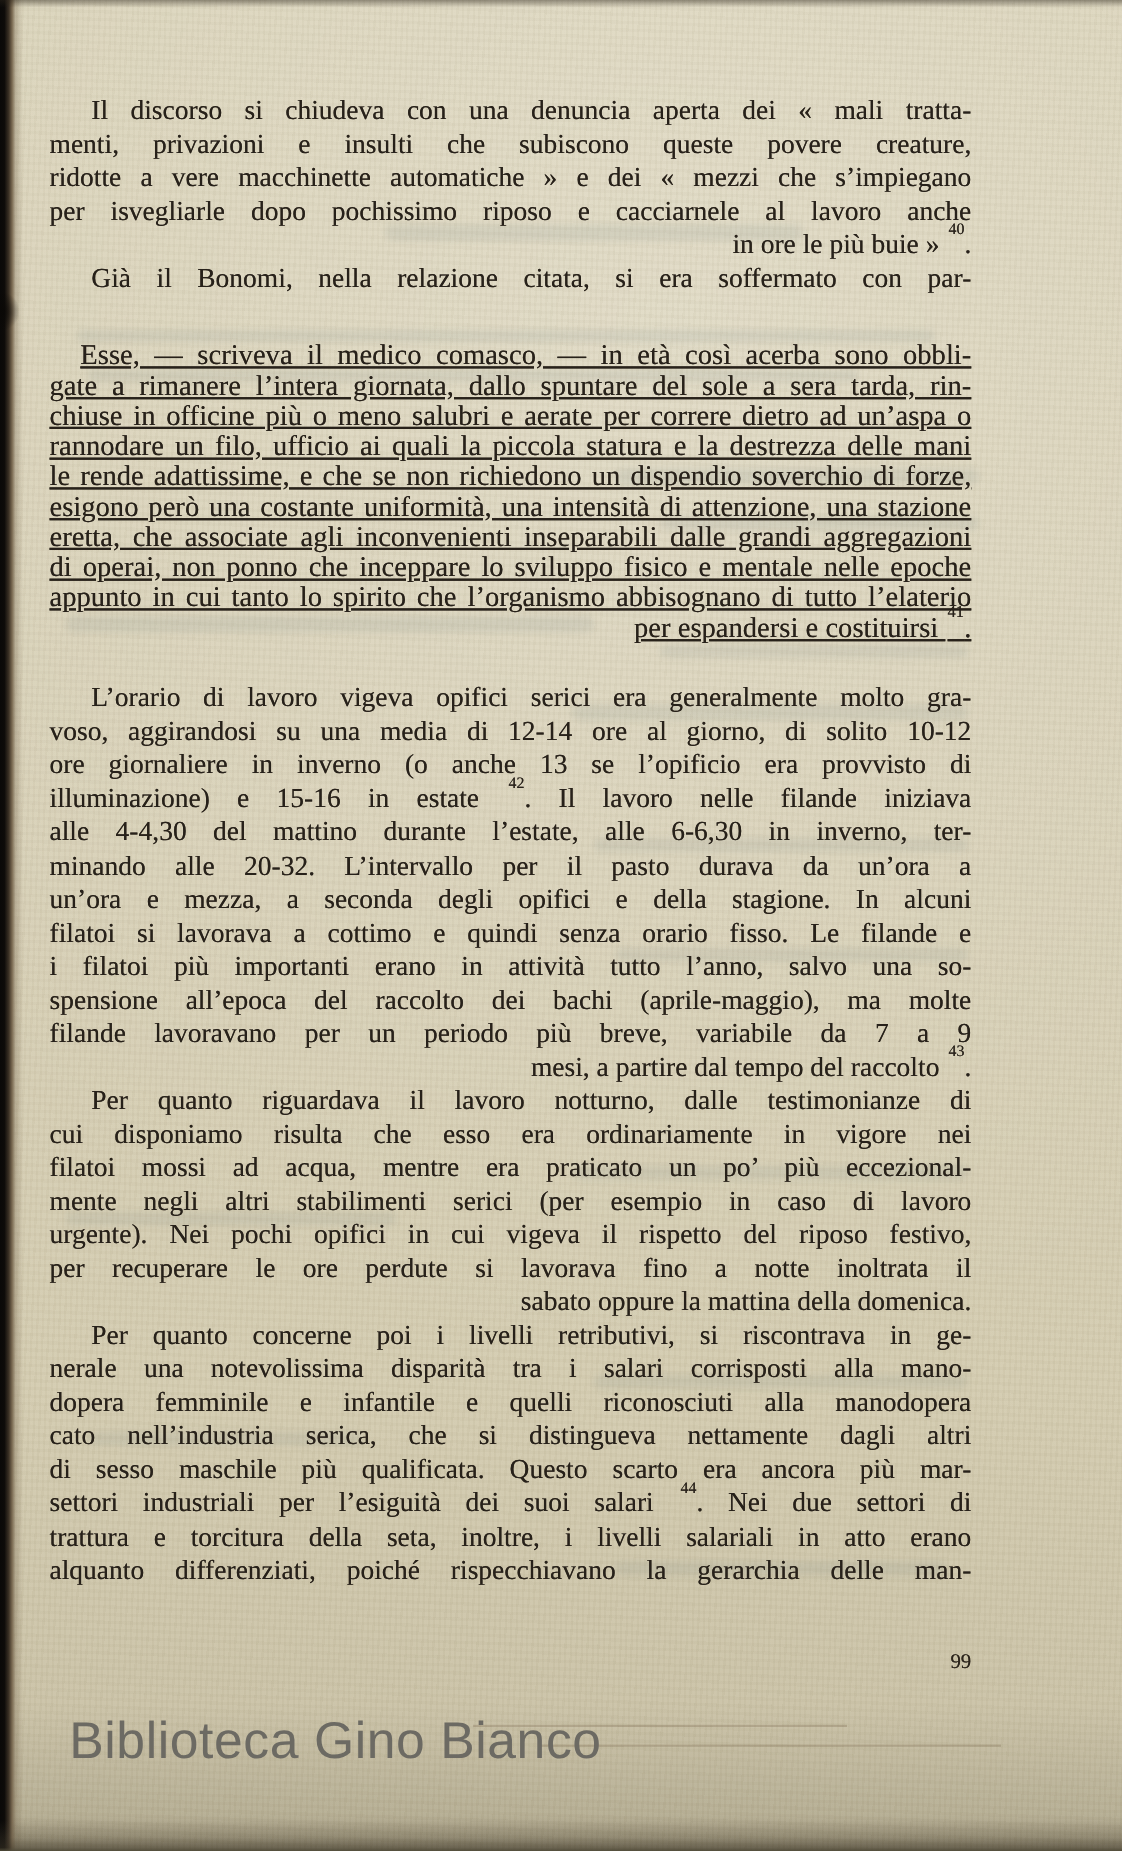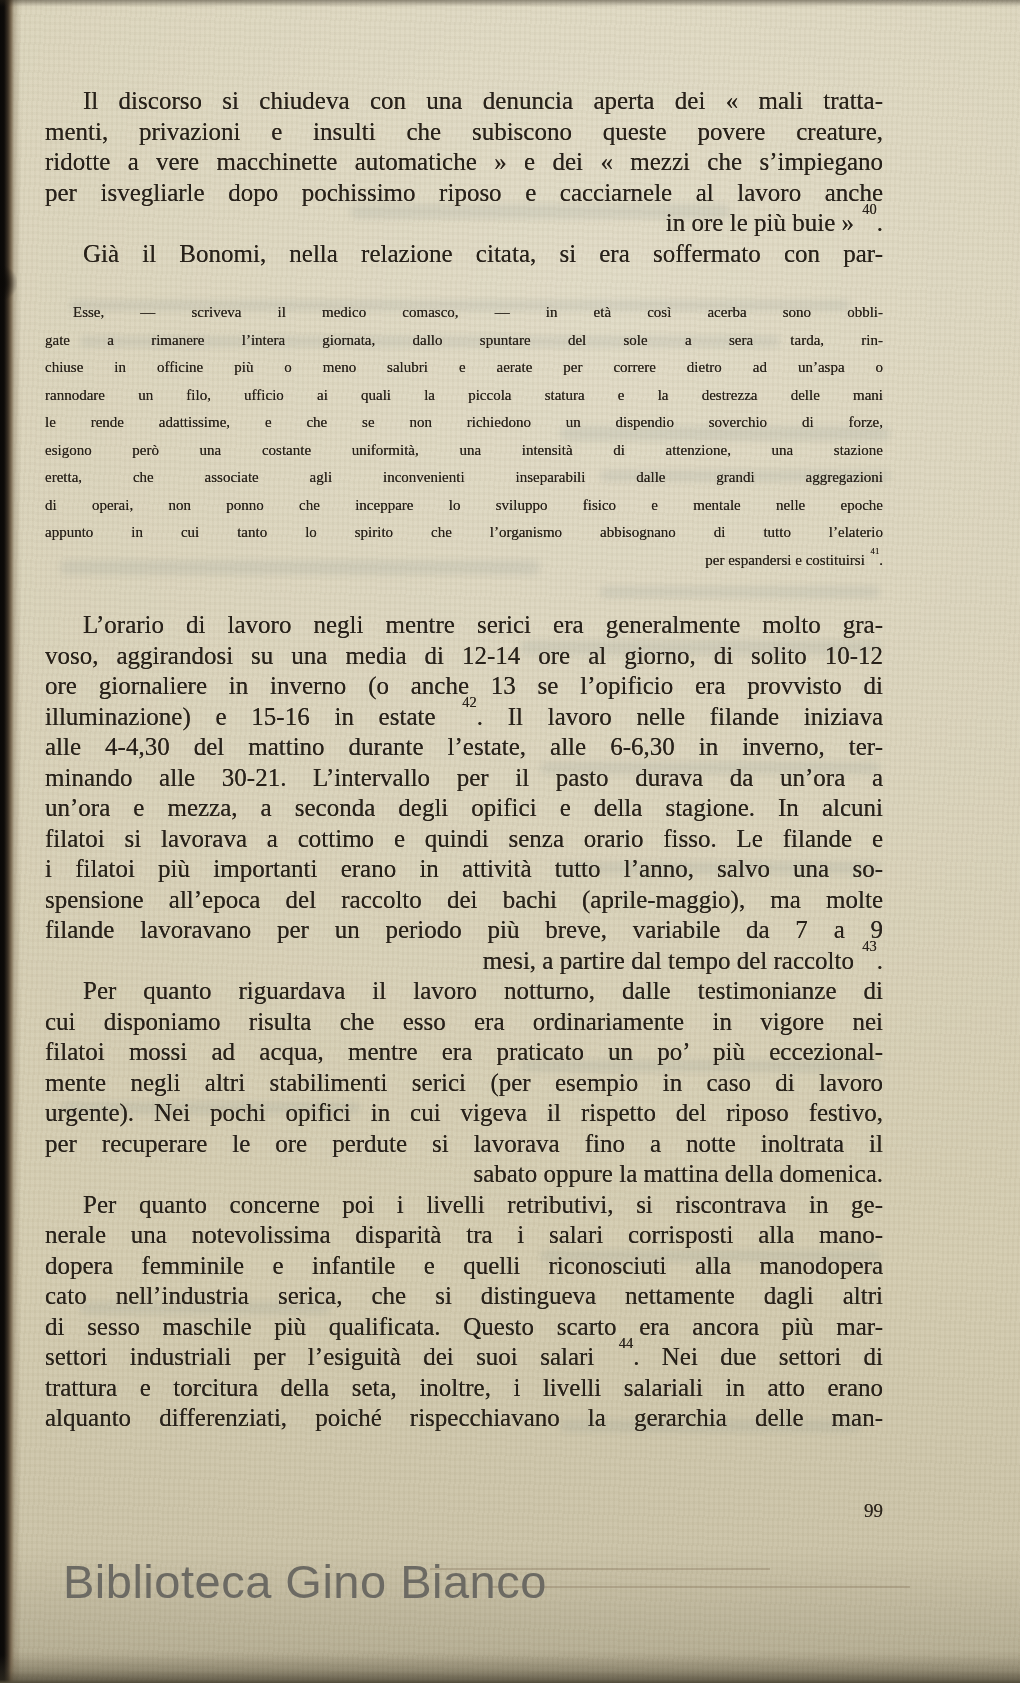--- a/index.html
+++ b/index.html
@@ -43,21 +43,21 @@
   .scratch{
     position:absolute;height:2px;background:rgba(128,110,84,0.32);
     filter:blur(0.5px);pointer-events:none;
   }
   .text-block{
     position:absolute;left:45px;width:838px;top:86px;
     color:#27211a;font-size:25px;line-height:30.5px;
     text-shadow:0 0 0.6px rgba(40,31,22,0.75);
   }
   .block{margin:0;}
-  .block.quote{font-size:15px;line-height:27.5px;margin:30px 0 36px;}
+  .block.quote{font-size:26px;line-height:27.5px;margin:40px 0 36px;text-decoration:underline;}
   .ln{text-align:right;}
   .ln.j{text-align:justify;text-align-last:justify;}
   .ln.ind{text-indent:38px;}
   .quote .ln.ind{text-indent:28px;}
   sup.fn{font-size:0.58em;line-height:0;position:relative;top:-0.55em;margin-left:2px;}
   .page-number{
     position:absolute;top:1500px;left:45px;width:838px;text-align:right;
     font-size:19px;color:#2b241b;text-shadow:0 0 0.6px rgba(40,31,22,0.7);
   }
   .watermark{
@@ -105,26 +105,26 @@
         <div class="ln j">chiuse in officine più o meno salubri e aerate per correre dietro ad un’aspa o</div>
         <div class="ln j">rannodare un filo, ufficio ai quali la piccola statura e la destrezza delle mani</div>
         <div class="ln j">le rende adattissime, e che se non richiedono un dispendio soverchio di forze,</div>
         <div class="ln j">esigono però una costante uniformità, una intensità di attenzione, una stazione</div>
         <div class="ln j">eretta, che associate agli inconvenienti inseparabili dalle grandi aggregazioni</div>
         <div class="ln j">di operai, non ponno che inceppare lo sviluppo fisico e mentale nelle epoche</div>
         <div class="ln j">appunto in cui tanto lo spirito che l’organismo abbisognano di tutto l’elaterio</div>
         <div class="ln">per espandersi e costituirsi <sup class="fn">41</sup>.</div>
       </div>
       <div class="block body">
-        <div class="ln j ind">L’orario di lavoro negli mentre serici era generalmente molto gra-</div>
+        <div class="ln j ind">L’orario di lavoro vigeva opifici serici era generalmente molto gra-</div>
         <div class="ln j">voso, aggirandosi su una media di 12-14 ore al giorno, di solito 10-12</div>
         <div class="ln j">ore giornaliere in inverno (o anche 13 se l’opificio era provvisto di</div>
         <div class="ln j">illuminazione) e 15-16 in estate <sup class="fn">42</sup>. Il lavoro nelle filande iniziava</div>
         <div class="ln j">alle 4-4,30 del mattino durante l’estate, alle 6-6,30 in inverno, ter-</div>
-        <div class="ln j">minando alle 30-21. L’intervallo per il pasto durava da un’ora a</div>
+        <div class="ln j">minando alle 20-32. L’intervallo per il pasto durava da un’ora a</div>
         <div class="ln j">un’ora e mezza, a seconda degli opifici e della stagione. In alcuni</div>
         <div class="ln j">filatoi si lavorava a cottimo e quindi senza orario fisso. Le filande e</div>
         <div class="ln j">i filatoi più importanti erano in attività tutto l’anno, salvo una so-</div>
         <div class="ln j">spensione all’epoca del raccolto dei bachi (aprile-maggio), ma molte</div>
         <div class="ln j">filande lavoravano per un periodo più breve, variabile da 7 a 9</div>
         <div class="ln">mesi, a partire dal tempo del raccolto <sup class="fn">43</sup>.</div>
       </div>
       <div class="block body">
         <div class="ln j ind">Per quanto riguardava il lavoro notturno, dalle testimonianze di</div>
         <div class="ln j">cui disponiamo risulta che esso era ordinariamente in vigore nei</div>

